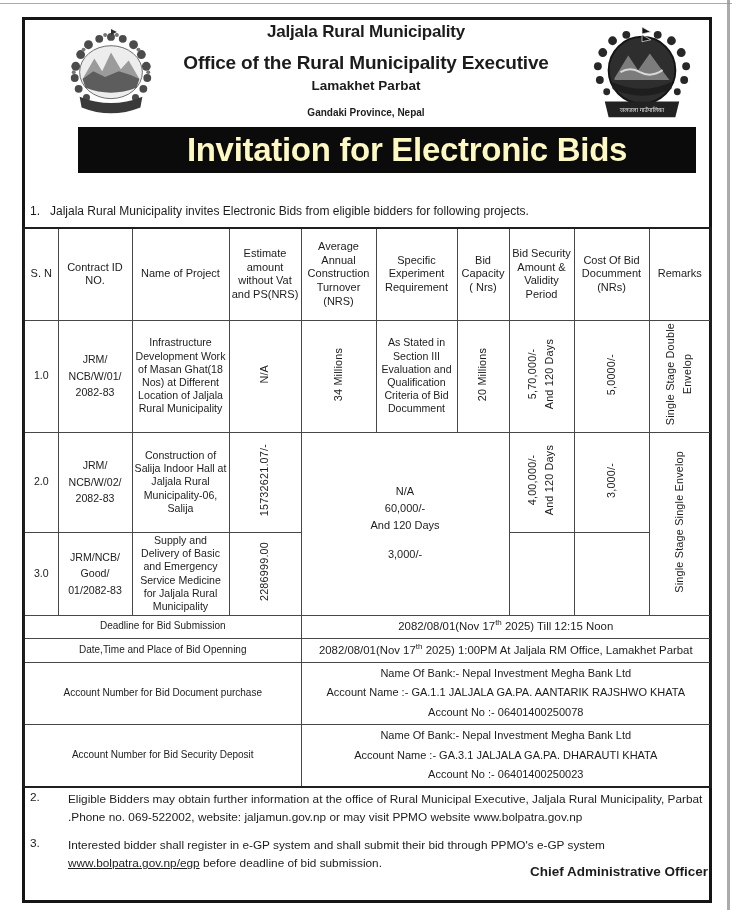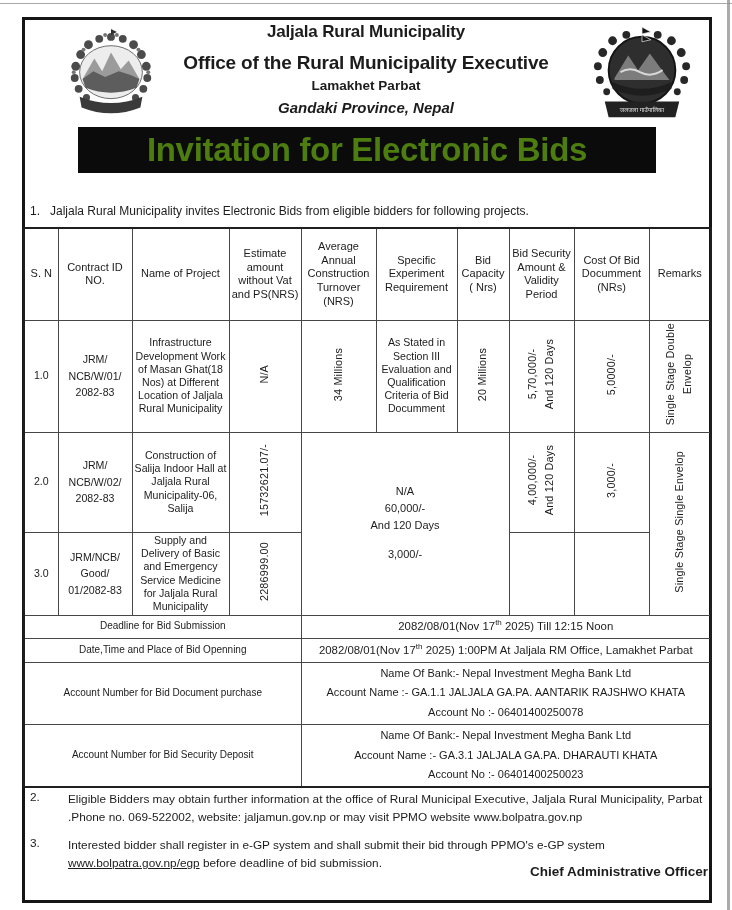--- a/index.html
+++ b/index.html
@@ -5,24 +5,24 @@
   html,body{margin:0;padding:0;background:#fff;}
   .page{position:relative;width:732px;height:910px;background:#ffffff;
         font-family:"Liberation Sans",sans-serif;color:#1c1c1c;overflow:hidden;}
   .artifact-top{position:absolute;top:3px;left:0;width:732px;height:1px;background:#a9a9a9;}
   .artifact-right{position:absolute;top:0;right:2px;width:3px;height:910px;background:#8f8f8f;opacity:.75;}
   .border-box{position:absolute;left:22px;top:17px;width:684px;height:880px;border:3px solid #151515;}
   .ctr{position:absolute;left:0;width:732px;text-align:center;}
   .t1{top:22px;font-size:17px;font-weight:bold;letter-spacing:-.2px;}
   .t2{top:52px;font-size:19px;font-weight:bold;letter-spacing:-.2px;}
   .t3{top:78px;font-size:13.5px;font-weight:bold;}
-  .t4{top:99px;font-size:15px;font-weight:bold;font-style:italic;}
+  .t4{top:107px;font-size:10px;font-weight:bold;}
   .banner{position:absolute;left:78px;top:127px;width:578px;height:46px;background:#0b0b0b;
-          color:#4d7c0f;display:flex;align-items:center;justify-content:center;
-          font-size:33px;font-weight:bold;letter-spacing:-.3px;}
+          color:#fef9c3;display:flex;align-items:center;justify-content:center;
+          font-size:33px;font-weight:bold;letter-spacing:-.3px;padding-left:40px;}
   .pub{top:181px;font-size:12.5px;}
   sup{font-size:8px;vertical-align:super;line-height:0;}
   .intro{position:absolute;left:30px;top:204px;width:680px;font-size:12px;display:flex;text-align:left;}
   .intro .num{width:20px;}
   .tblwrap{position:absolute;left:23px;top:227px;}
   table{border-collapse:collapse;table-layout:fixed;width:687px;border:2px solid #1f1f1f;}
   th,td{border:1px solid #474747;padding:1px 2px;text-align:center;vertical-align:middle;
         font-size:10.6px;font-weight:normal;line-height:1.25;overflow:hidden;}
   th{font-size:11px;}
   tr.hdr{height:92px;} tr.r1{height:112px;} tr.r2{height:100px;} tr.r3{height:83px;}

